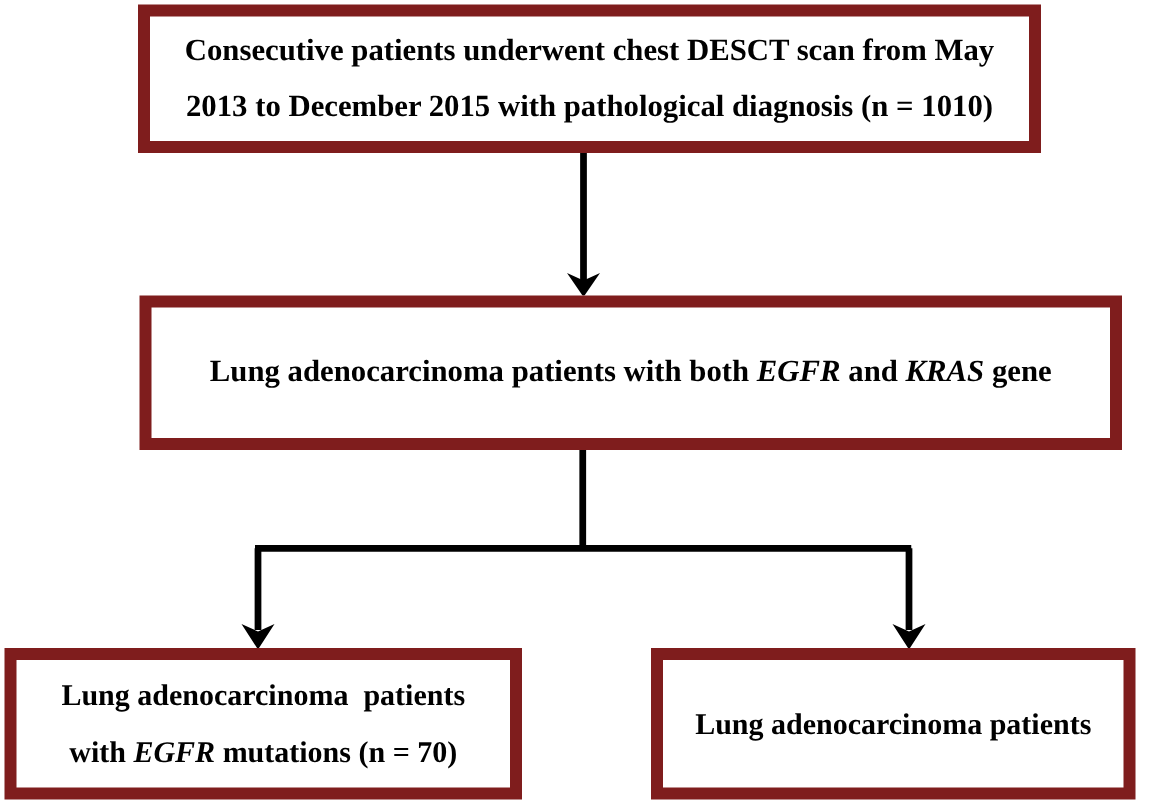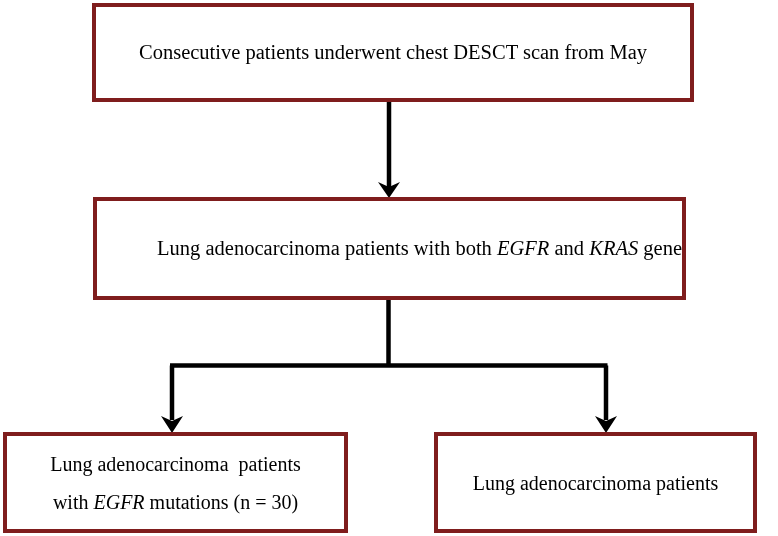--- a/index.html
+++ b/index.html
@@ -15,50 +15,50 @@
   #flowchart {
     position: relative;
     width: 778px;
     height: 536px;
     background: #ffffff;
     overflow: hidden;
   }
   .node {
     position: absolute;
     box-sizing: border-box;
-    border: 4px solid #7f1d1d;
+    border: 8px solid #7f1d1d;
     background: #ffffff;
     display: flex;
     flex-direction: column;
     align-items: center;
     justify-content: center;
     text-align: center;
+    font-weight: bold;
   }
   .node .line {
     display: block;
     white-space: pre;
     line-height: 1.0;
   }
   
   #node-cohort {
     left: 92px;
     top: 3px;
     width: 602px;
     height: 99px;
     font-size: 20.5px;
   }
   #node-cohort .line { margin: 8px 0; }
 
   #node-eligible {
     left: 93px;
     top: 197px;
-    width: 593px;
+    width: 655px;
     height: 103px;
     font-size: 20.5px;
-    align-items: flex-end;
   }
   #node-eligible .line { margin: 9px 0; }
 
   #node-egfr {
     left: 3px;
     top: 432px;
     width: 345px;
     height: 101px;
     font-size: 20px;
   }
@@ -105,28 +105,29 @@
     </g>
     <g fill="#000000" stroke="none">
       <polygon points="389,198 378,182 389,187 400,182"></polygon>
       <polygon points="172,433 161,416 172,421 183,416"></polygon>
       <polygon points="606,433 595,416 606,421 617,416"></polygon>
     </g>
   </svg>
 
   <div class="node" id="node-cohort">
     <span class="line">Consecutive patients underwent chest DESCT scan from May</span>
+    <span class="line">2013 to December 2015 with pathological diagnosis (n = 1010)</span>
   </div>
 
   <div class="node" id="node-eligible">
     <span class="line"><span>Lung adenocarcinoma patients with both </span><span class="gene">EGFR</span><span> and </span><span class="gene">KRAS</span><span> gene</span></span>
   </div>
 
   <div class="node" id="node-egfr">
     <span class="line">Lung adenocarcinoma  patients</span>
-    <span class="line"><span>with </span><span class="gene">EGFR</span><span> mutations (n = 30)</span></span>
+    <span class="line"><span>with </span><span class="gene">EGFR</span><span> mutations (n = 70)</span></span>
   </div>
 
   <div class="node" id="node-kras">
     <span class="line">Lung adenocarcinoma patients</span>
   </div>
 
 </div>
 
 </body></html>

